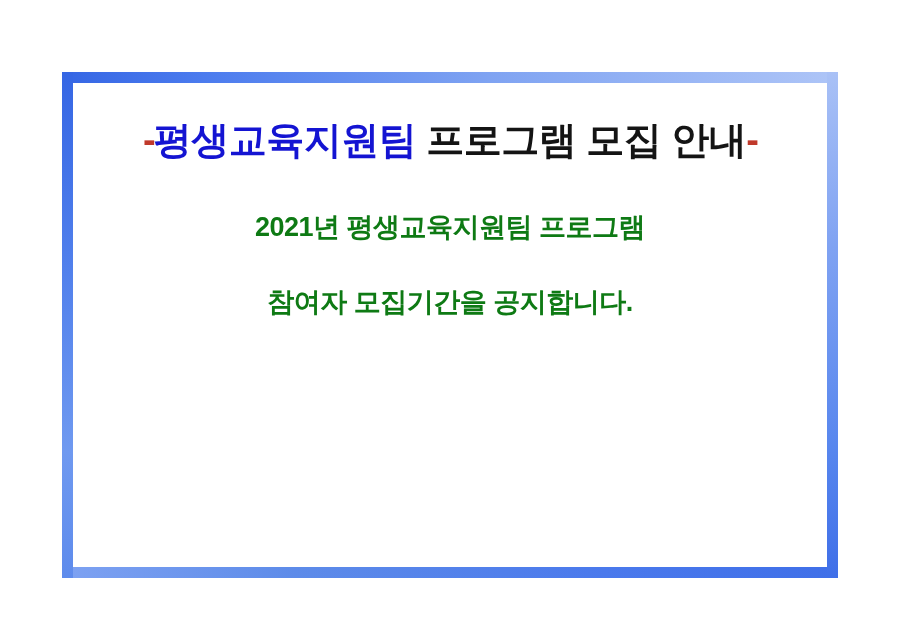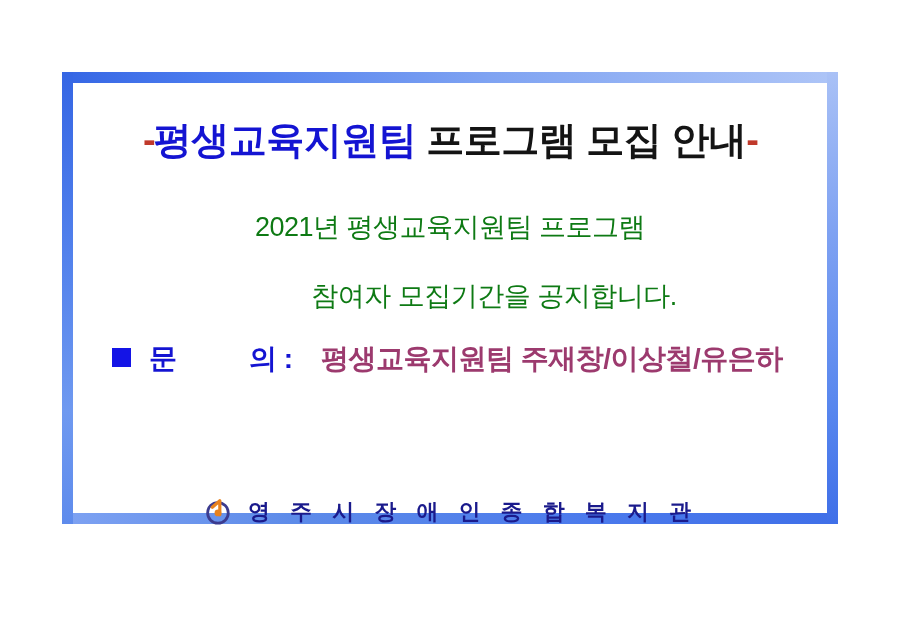--- a/index.html
+++ b/index.html
@@ -24,21 +24,21 @@
     width: 900px;
     height: 636px;
     background: #ffffff;
   }
 
   .frame {
     position: absolute;
     left: 62px;
     top: 72px;
     width: 776px;
-    height: 452px;
+    height: 506px;
     box-sizing: border-box;
     background: #ffffff;
   }
 
   
   .frame-edge {
     position: absolute;
     background: #4a7cf0;
   }
   .frame-edge.top {
@@ -109,26 +109,26 @@
 
   
   .subtitle {
     position: absolute;
     left: 0;
     width: 100%;
     text-align: center;
     white-space: nowrap;
     color: #0e7a14;
     font-size: 27px;
-    font-weight: normal;
+    font-weight: bold;
     letter-spacing: -0.5px;
     line-height: 1;
   }
   .subtitle.line1 { top: 131px; }
-  .subtitle.line2 { top: 200px; margin-left: 44px; }
+  .subtitle.line2 { top: 206px; }
 
   
   .info-block {
     position: absolute;
     left: 39px;
     top: 254px;
     width: calc(100% - 39px);
   }
   .info-row {
     display: block;
@@ -214,33 +214,21 @@
       <div class="title-row">
         <span class="title-dash">-</span><span class="title-blue">평생교육지원팀</span><span class="title-black"> 프로그램 모집 안내</span><span class="title-dash">-</span>
       </div>
 
       <div class="subtitle line1">2021년 평생교육지원팀 프로그램</div>
       <div class="subtitle line2">참여자 모집기간을 공지합니다.</div>
 
       <div class="info-block">
 
 
-        <div class="info-row">
-          <span class="bullet"></span><span class="lbl-a">문</span><span class="lbl-b">의 :</span><span class="val">평생교육지원팀 주재창/이상철/유은하</span>
-        </div>
 
 
       </div>
 
-      <div class="footer">
-        <span class="footer-logo">
-          <svg viewBox="0 0 32 32" width="30" height="30" xmlns="http://www.w3.org/2000/svg">
-            <circle cx="17" cy="18" r="11" fill="none" stroke="#3b3b8f" stroke-width="3"></circle>
-            <path d="M11 12 L19 5 L19 20" fill="none" stroke="#e8821e" stroke-width="3.4" stroke-linecap="round" stroke-linejoin="round"></path>
-            <circle cx="17" cy="18" r="3.6" fill="#e8821e"></circle>
-          </svg>
-        </span><span class="footer-text">영 주 시 장 애 인 종 합 복 지 관</span>
-      </div>
 
     </div>
   </div>
 
 </div>
 
 </body></html>

